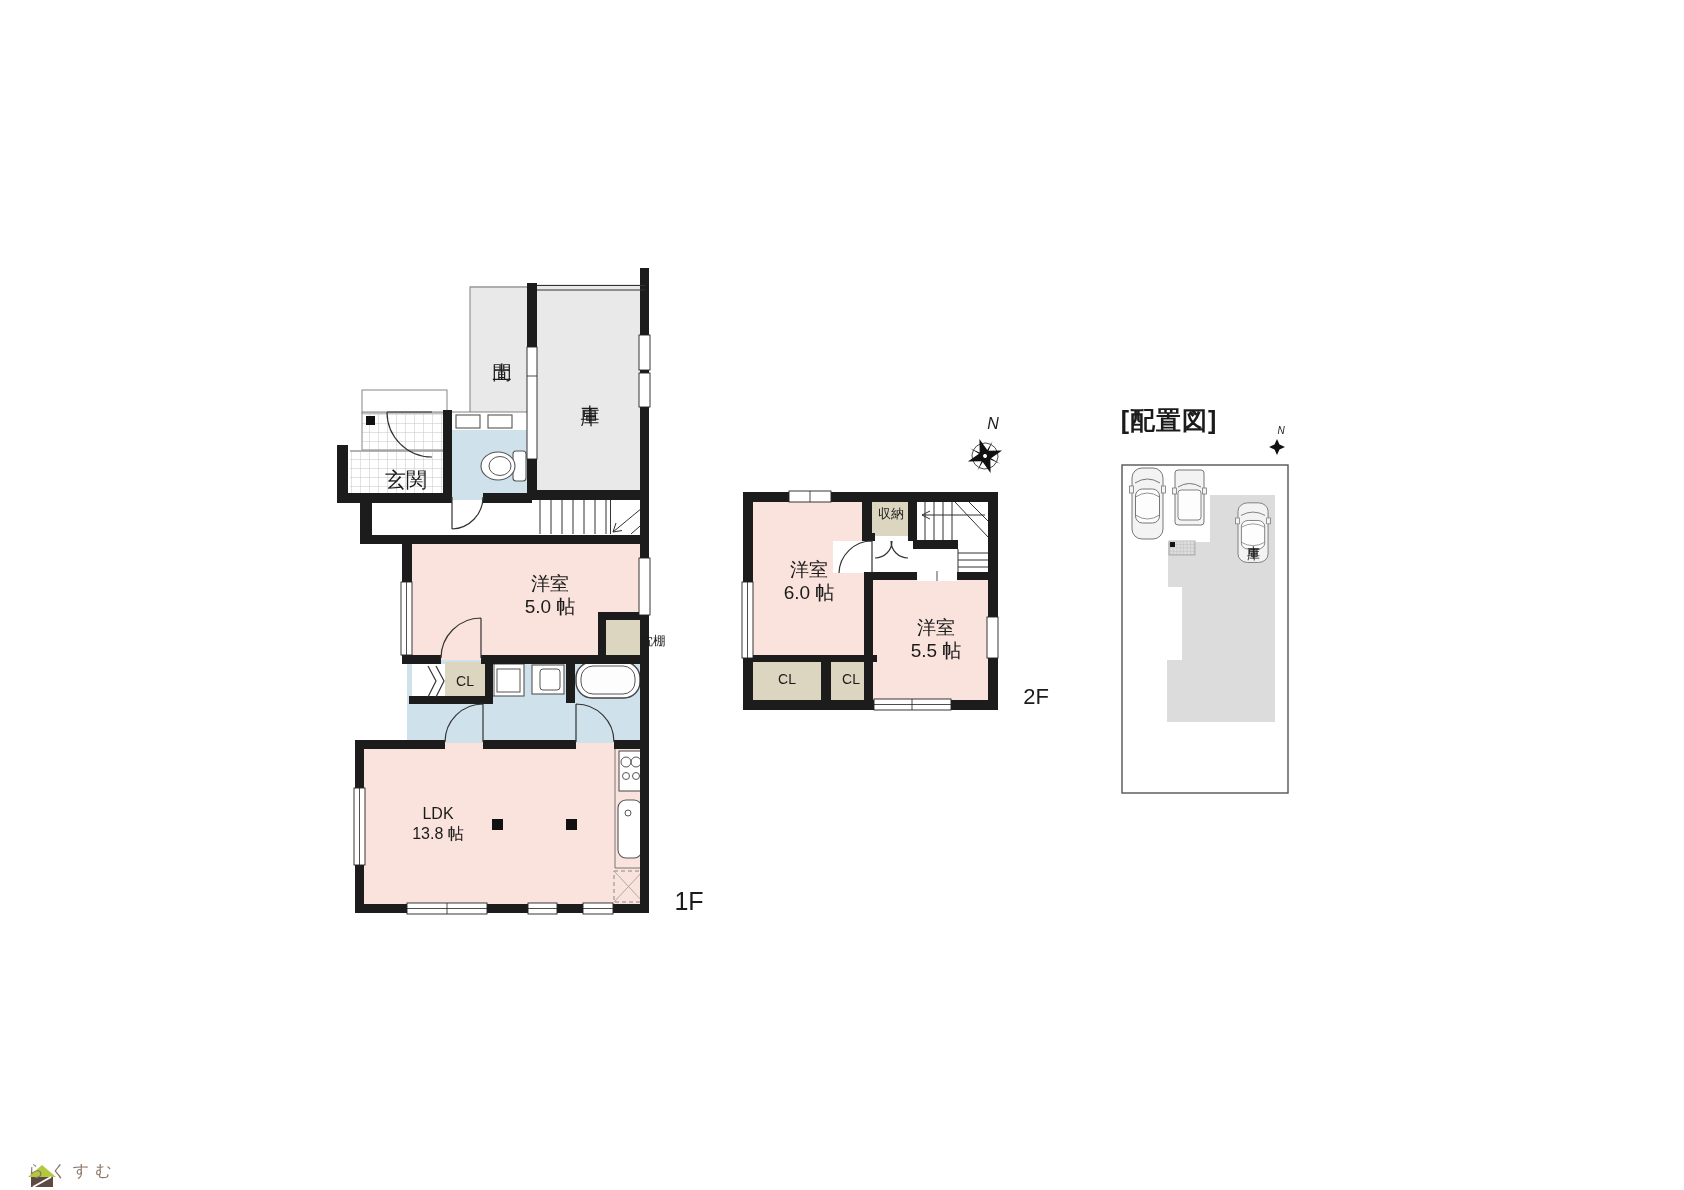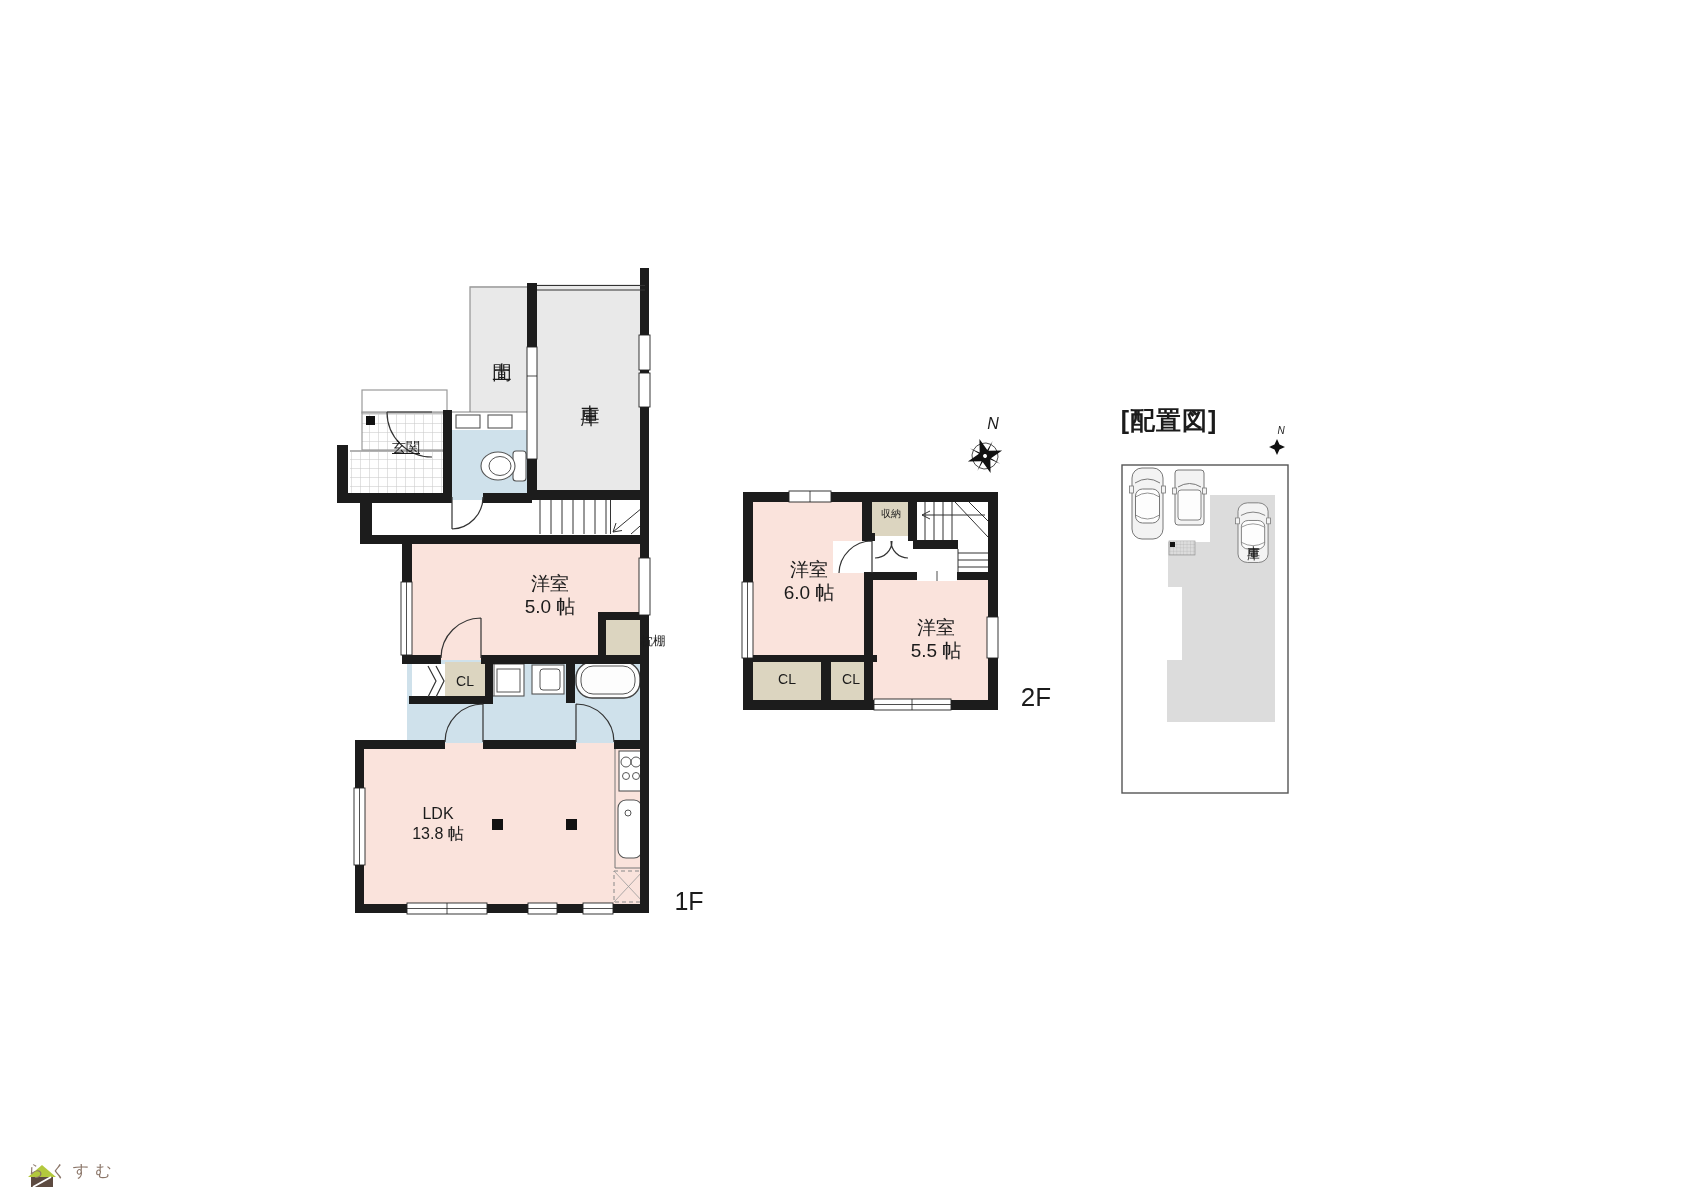--- a/index.html
+++ b/index.html
@@ -276,45 +276,45 @@
 
   <g>
     <polygon points="28,1177 42,1165 56,1177" fill="#b3c83d"></polygon>
     <rect x="31" y="1177" width="22" height="10" fill="#5d4a40"></rect>
     <line x1="33" y1="1187" x2="51" y2="1177" stroke="#fff" stroke-width="2"></line>
   </g>
 </svg>
 
 <div class="lbl v" style="left:502px;top:349px;font-size:19px;">土間</div>
 <div class="lbl v" style="left:590px;top:391px;font-size:19px;">車庫</div>
-<div class="lbl" style="left:406px;top:448px;font-size:14px;text-decoration:underline;">玄関</div>
+<div class="lbl" style="left:406px;top:480px;font-size:21px;">玄関</div>
 <div class="lbl rm" style="left:550px;top:595px;font-size:19px;">
   <div>洋室</div>
   <div>5.0 帖</div>
 </div>
 <div class="lbl" style="left:631px;top:641px;font-size:12.5px;margin-left:22px;">枕棚</div>
 <div class="lbl" style="left:465px;top:681px;font-size:14px;">CL</div>
 <div class="lbl rm" style="left:438px;top:824px;font-size:16px;">
   <div>LDK</div>
   <div>13.8 帖</div>
 </div>
 <div class="lbl" style="left:689px;top:901px;font-size:25px;">1F</div>
 
 <div class="lbl rm" style="left:809px;top:581px;font-size:19px;">
   <div>洋室</div>
   <div>6.0 帖</div>
 </div>
-<div class="lbl" style="left:891px;top:514px;font-size:10px;">収納</div>
+<div class="lbl" style="left:891px;top:514px;font-size:13px;">収納</div>
 <div class="lbl rm" style="left:936px;top:639px;font-size:19px;">
   <div>洋室</div>
   <div>5.5 帖</div>
 </div>
 <div class="lbl" style="left:787px;top:679px;font-size:14px;">CL</div>
 <div class="lbl" style="left:851px;top:679px;font-size:14px;">CL</div>
-<div class="lbl" style="left:1036px;top:697px;font-size:26px;">2F</div>
+<div class="lbl" style="left:1036px;top:697px;font-size:22px;">2F</div>
 <div class="lbl it" style="left:993px;top:424px;font-size:16px;">N</div>
 
 <div class="lbl" style="left:1169px;top:420px;font-size:25px;letter-spacing:1px;font-weight:bold;">[配置図]</div>
 <div class="lbl it" style="left:1281px;top:430px;font-size:10px;">N</div>
 <div class="lbl v" style="left:1253px;top:536px;font-size:13px;letter-spacing:1px;">車庫</div>
 
 <div id="logo-row">
   <span id="logo-text">らくすむ</span>
 </div>
 

